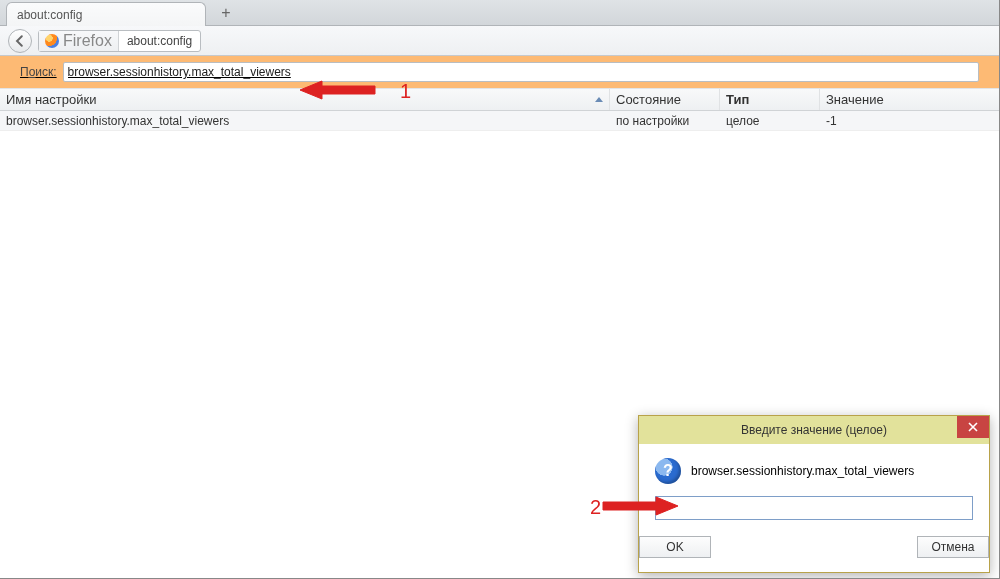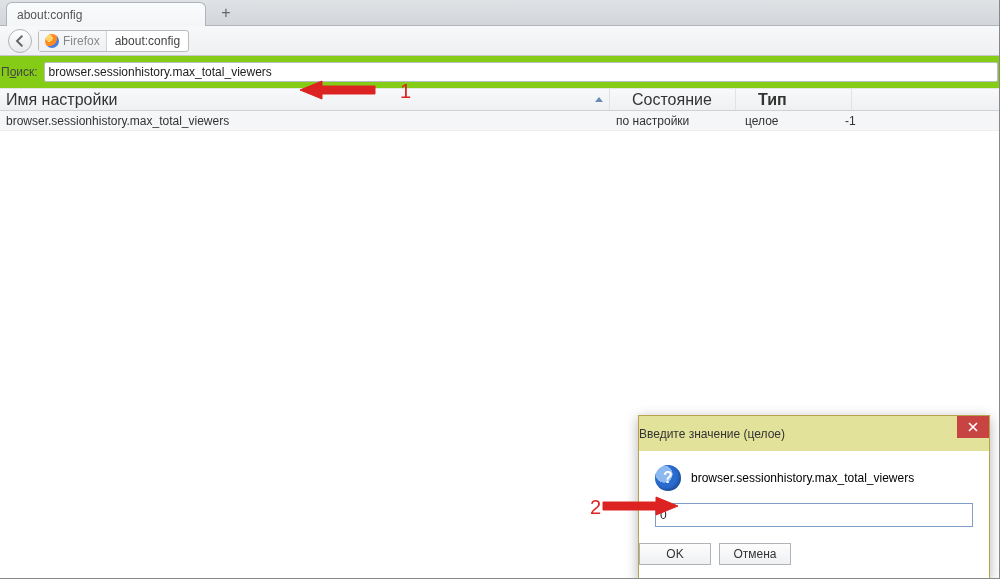--- a/index.html
+++ b/index.html
@@ -73,51 +73,51 @@
     display: flex; align-items: center; gap: 4px;
     padding: 0 6px;
     border-right: 1px solid #d0d3d6;
     height: 100%;
     background: linear-gradient(#f7f8fa, #eef0f2);
   }
   .brand-icon {
     width: 14px; height: 14px; border-radius: 50%;
     background: radial-gradient(circle at 30% 30%, #ffd36b 0 25%, #ff8a1e 26% 55%, #4a7fe0 56% 100%);
   }
-  .brand-text { color: #888; font-size: 12px; }
+  .brand-text { color: #888; font-size: 16px; }
   .urlbar .addr { padding: 0 8px; color: #444; font-size: 12px; }
 
   
   .searchrow {
     display: flex; align-items: center;
-    gap: 6px; padding: 6px 1px;
-    background: #84cc16;
+    gap: 6px; padding: 6px 20px;
+    background: #fdba74;
     border-bottom: 1px solid #e2e4e6;
+    text-decoration: underline;
   }
   .searchlabel { color: #444; }
   .searchlabel u { text-decoration: underline; }
   .searchinput {
     flex: 1;
     border: 1px solid #b9bdc1;
     border-radius: 2px;
     height: 20px;
     font: inherit;
     padding: 0 4px;
     color: #222;
   }
 
   
   .thead {
     display: flex;
     background: linear-gradient(#f8f9fa, #eef0f2);
     border-bottom: 1px solid #d0d3d6;
     height: 22px;
-    font-size: 16px;
+    font-size: 13px;
     color: #333;
-    gap: 16px;
   }
   .th {
     border-right: 1px solid #e0e2e4;
     display: flex; align-items: center;
     padding: 0 6px;
     position: relative;
   }
   .th.sorted::after {
     content: "";
     position: absolute; right: 6px; top: 8px;
@@ -137,37 +137,37 @@
     display: flex;
     height: 20px;
     border-bottom: 1px solid #eee;
     font-size: 12px;
     color: #333;
     background: #f5f6f8;
   }
   .td { display: flex; align-items: center; padding: 0 6px; }
   .td:nth-child(1){ width: 610px; }
   .td:nth-child(2){ width: 110px; }
-  .td:nth-child(3){ width: 100px; margin-left: 19px; }
+  .td:nth-child(3){ width: 100px; }
   .td:nth-child(4){ flex: 1; }
 
   
   .dialog {
     position: absolute;
     left: 638px; top: 415px;
     width: 352px;
     background: #fff;
     border: 1px solid #b8a24a;
     box-shadow: 0 3px 12px rgba(0,0,0,0.3);
     font-size: 12px;
   }
   .dialog .titlebar {
-    height: 35px;
+    height: 28px;
     background: #e2e29b;
-    display: flex; align-items: center; 
+    display: flex; align-items: center; justify-content: center;
     position: relative;
     color: #333;
   }
   .dialog .closebtn {
     position: absolute; right: 0; top: 0;
     width: 32px; height: 22px;
     background: #c84442;
     color: #fff;
     display: flex; align-items: center; justify-content: center;
     font-size: 12px;
@@ -188,21 +188,21 @@
   }
   .dinput {
     width: 100%; height: 24px;
     border: 1px solid #7e9ec8;
     background: #fff;
     font: inherit;
     padding: 0 4px;
     color: #222;
   }
   .dialog .buttons {
-    display: flex; justify-content: flex-start;
+    display: flex; justify-content: space-between;
     gap: 8px; padding: 10px 0 14px 0;
   }
   .dialog .buttons button {
     min-width: 72px; height: 22px;
     border: 1px solid #b0b4b8;
     background: linear-gradient(#fdfdfd, #eef0f2);
     font: inherit; color: #333;
     padding: 0 10px;
   }
 
@@ -244,20 +244,23 @@
 
 <div class="thead">
   <div class="th sorted">
       <span>Имя настройки</span>
     </div>
   <div class="th">
       <span>Состояние</span>
     </div>
   <div class="th">
       <span>Тип</span>
+    </div>
+  <div class="th">
+      <span>Значение</span>
     </div>
 </div>
 
 <div class="tbody">
   <div class="trow">
     <div class="td">browser.sessionhistory.max_total_viewers</div>
     <div class="td">по настройки</div>
     <div class="td">целое</div>
     <div class="td">-1</div>
   </div>

